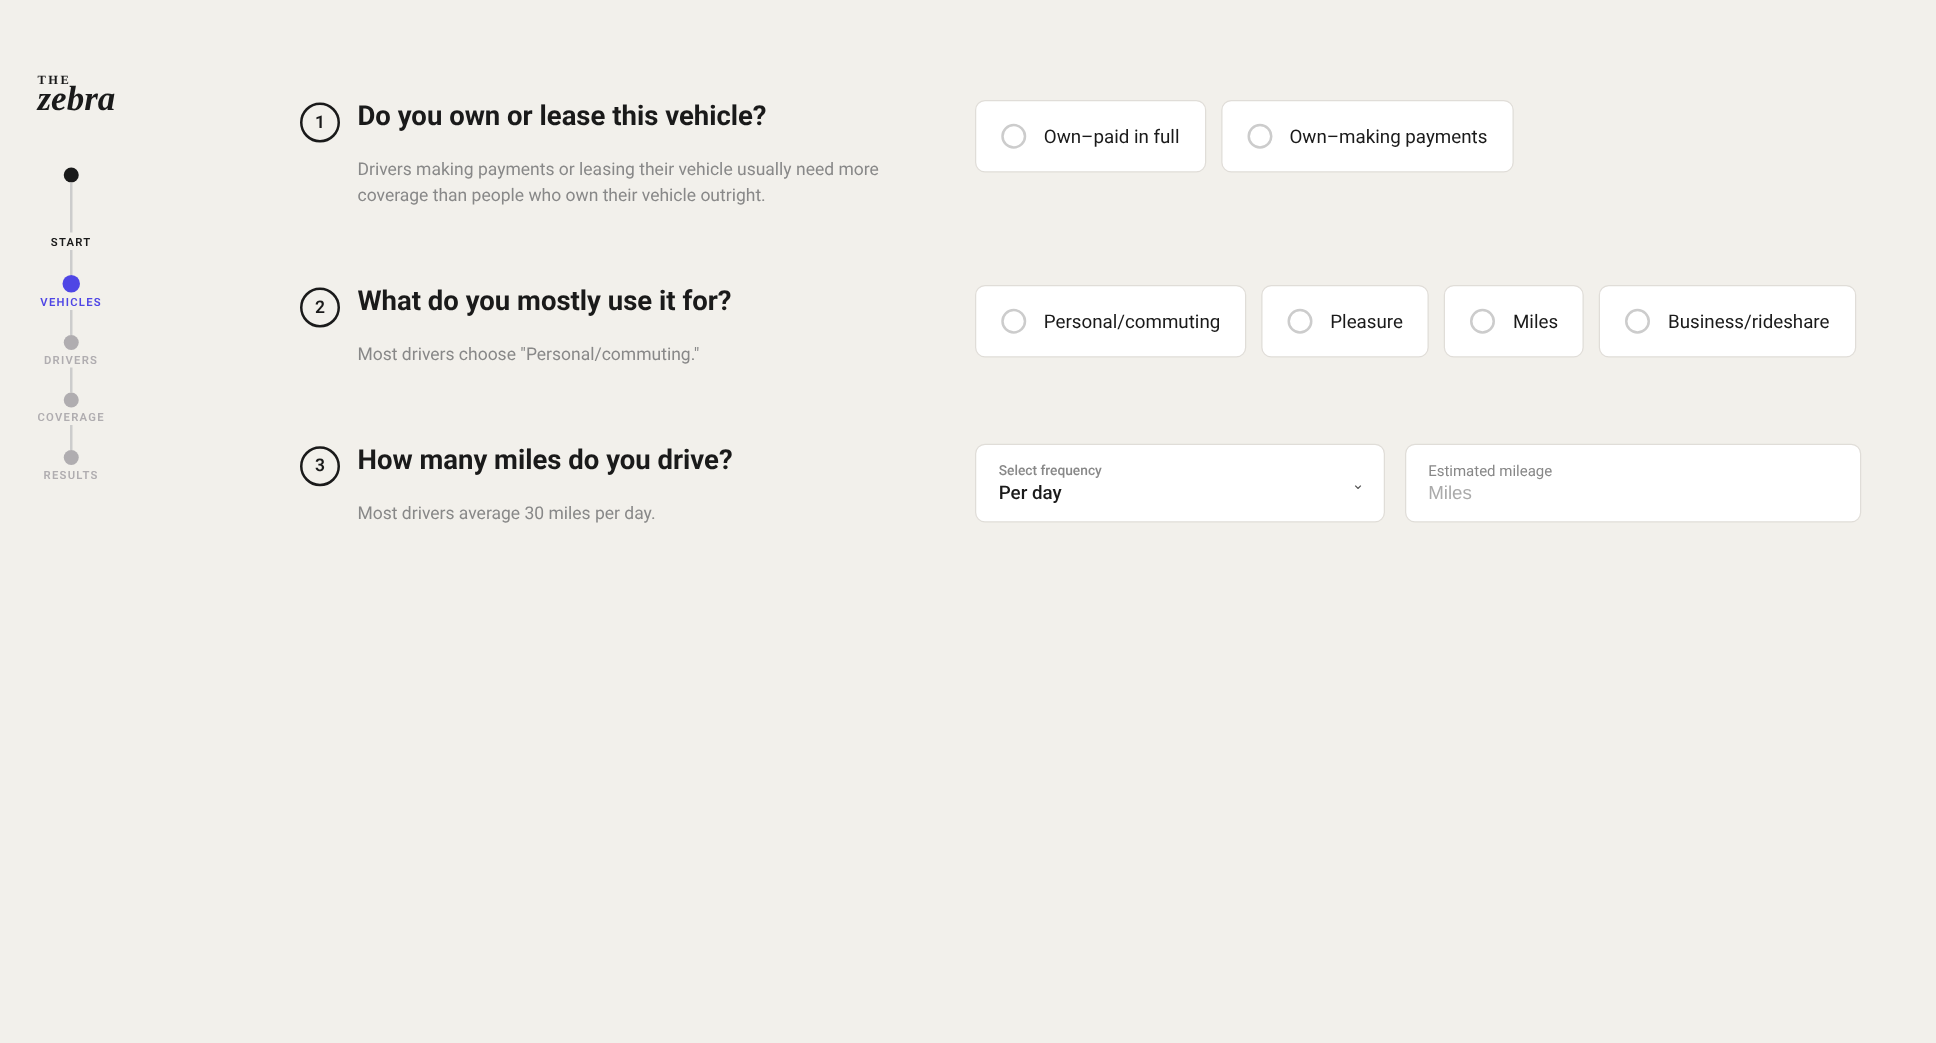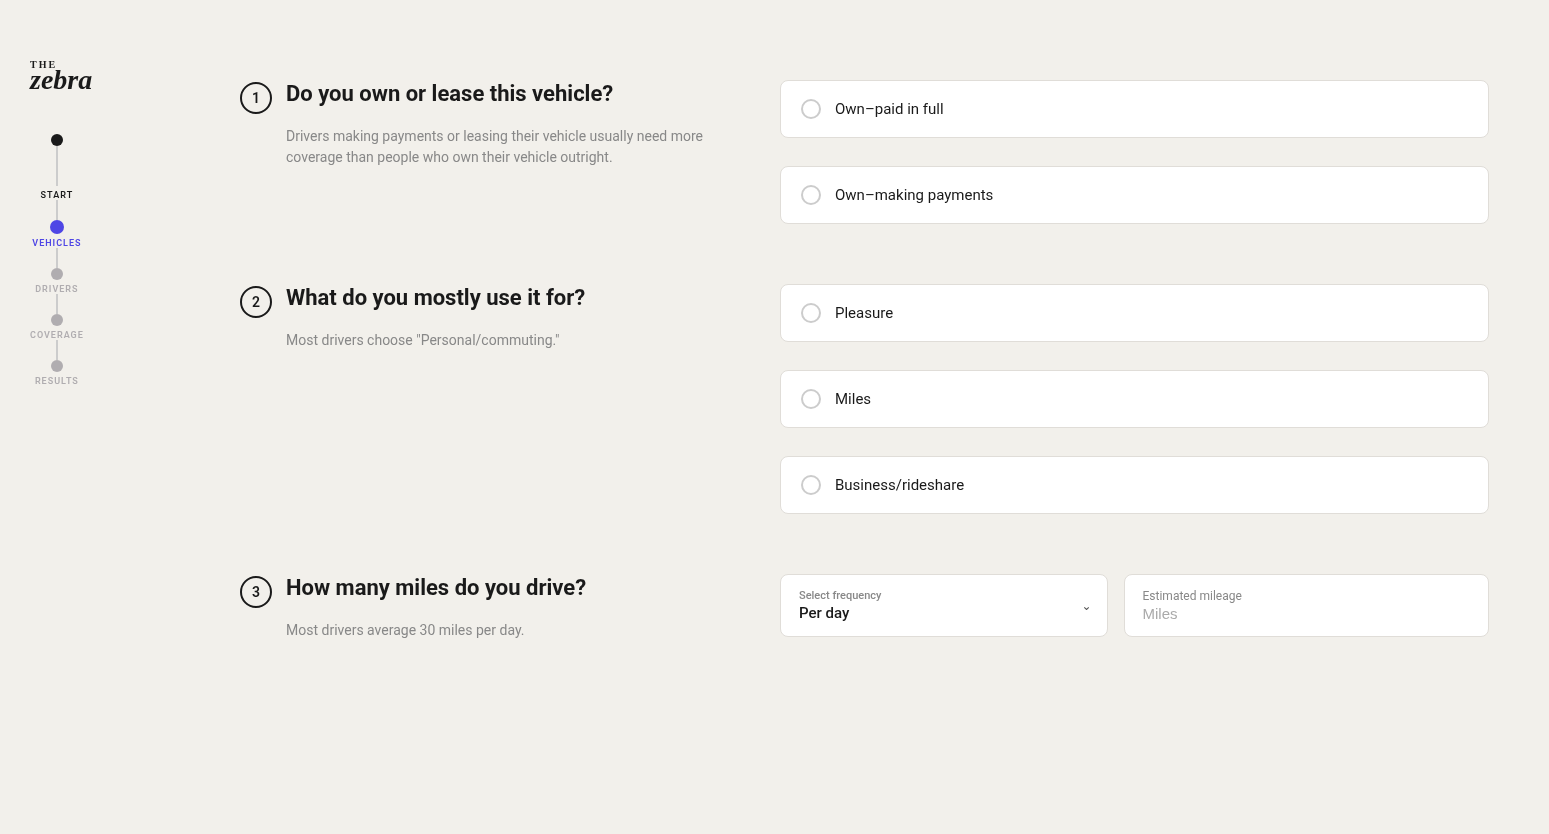--- a/index.html
+++ b/index.html
@@ -139,22 +139,22 @@
     .question-desc {
       font-size: 14px;
       color: #888;
       line-height: 1.5;
       padding-left: 46px;
     }
 
     .question-right {
       flex: 1;
       display: flex;
-      flex-direction: column;
-      gap: 28px;
+      flex-direction: row;
+      gap: 12px;
     }
 
     .radio-option {
       background: #fff;
       border: 1.5px solid #e0ddd8;
       border-radius: 8px;
       padding: 18px 20px;
       display: flex;
       align-items: center;
       gap: 14px;
@@ -325,20 +325,24 @@
     <div class="question-left">
       <div class="question-header">
         <div class="question-number">2</div>
         <div class="question-title">What do you mostly use it for?</div>
       </div>
       <div class="question-desc">Most drivers choose "Personal/commuting."</div>
     </div>
     <div class="question-right">
       <div class="radio-option">
         <div class="radio-circle"></div>
+        <span class="radio-label">Personal/commuting</span>
+      </div>
+      <div class="radio-option">
+        <div class="radio-circle"></div>
         <span class="radio-label">Pleasure</span>
       </div>
       <div class="radio-option">
         <div class="radio-circle"></div>
         <span class="radio-label">Miles</span>
       </div>
       <div class="radio-option">
         <div class="radio-circle"></div>
         <span class="radio-label">Business/rideshare</span>
       </div>

